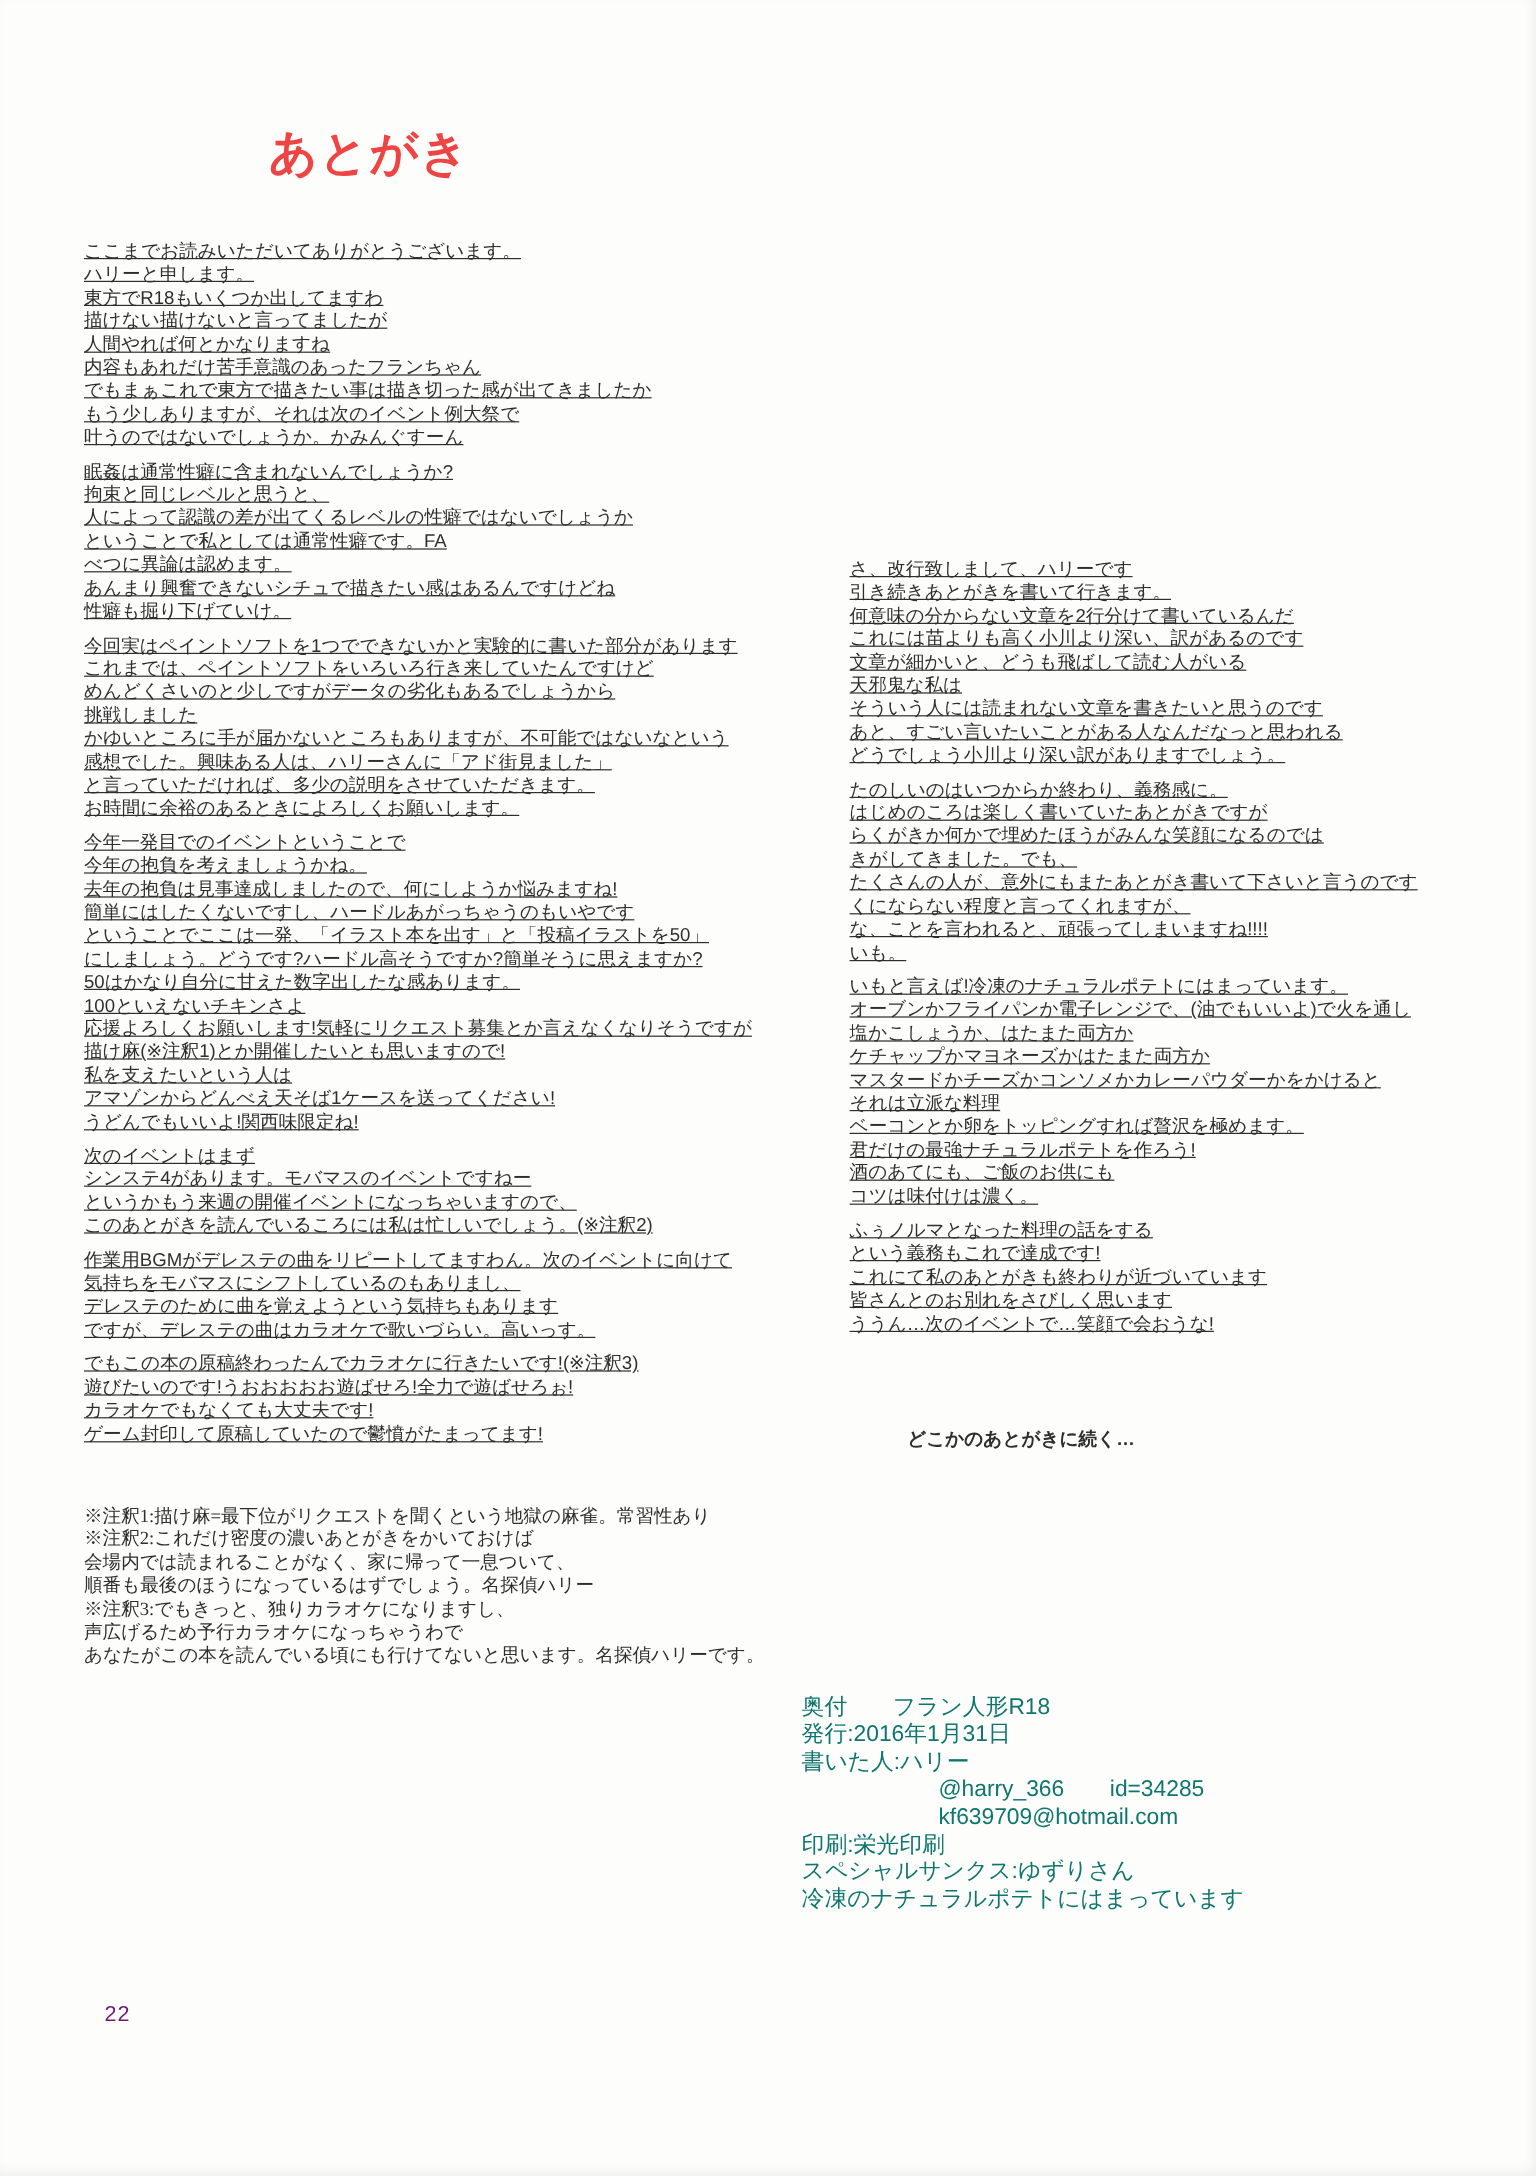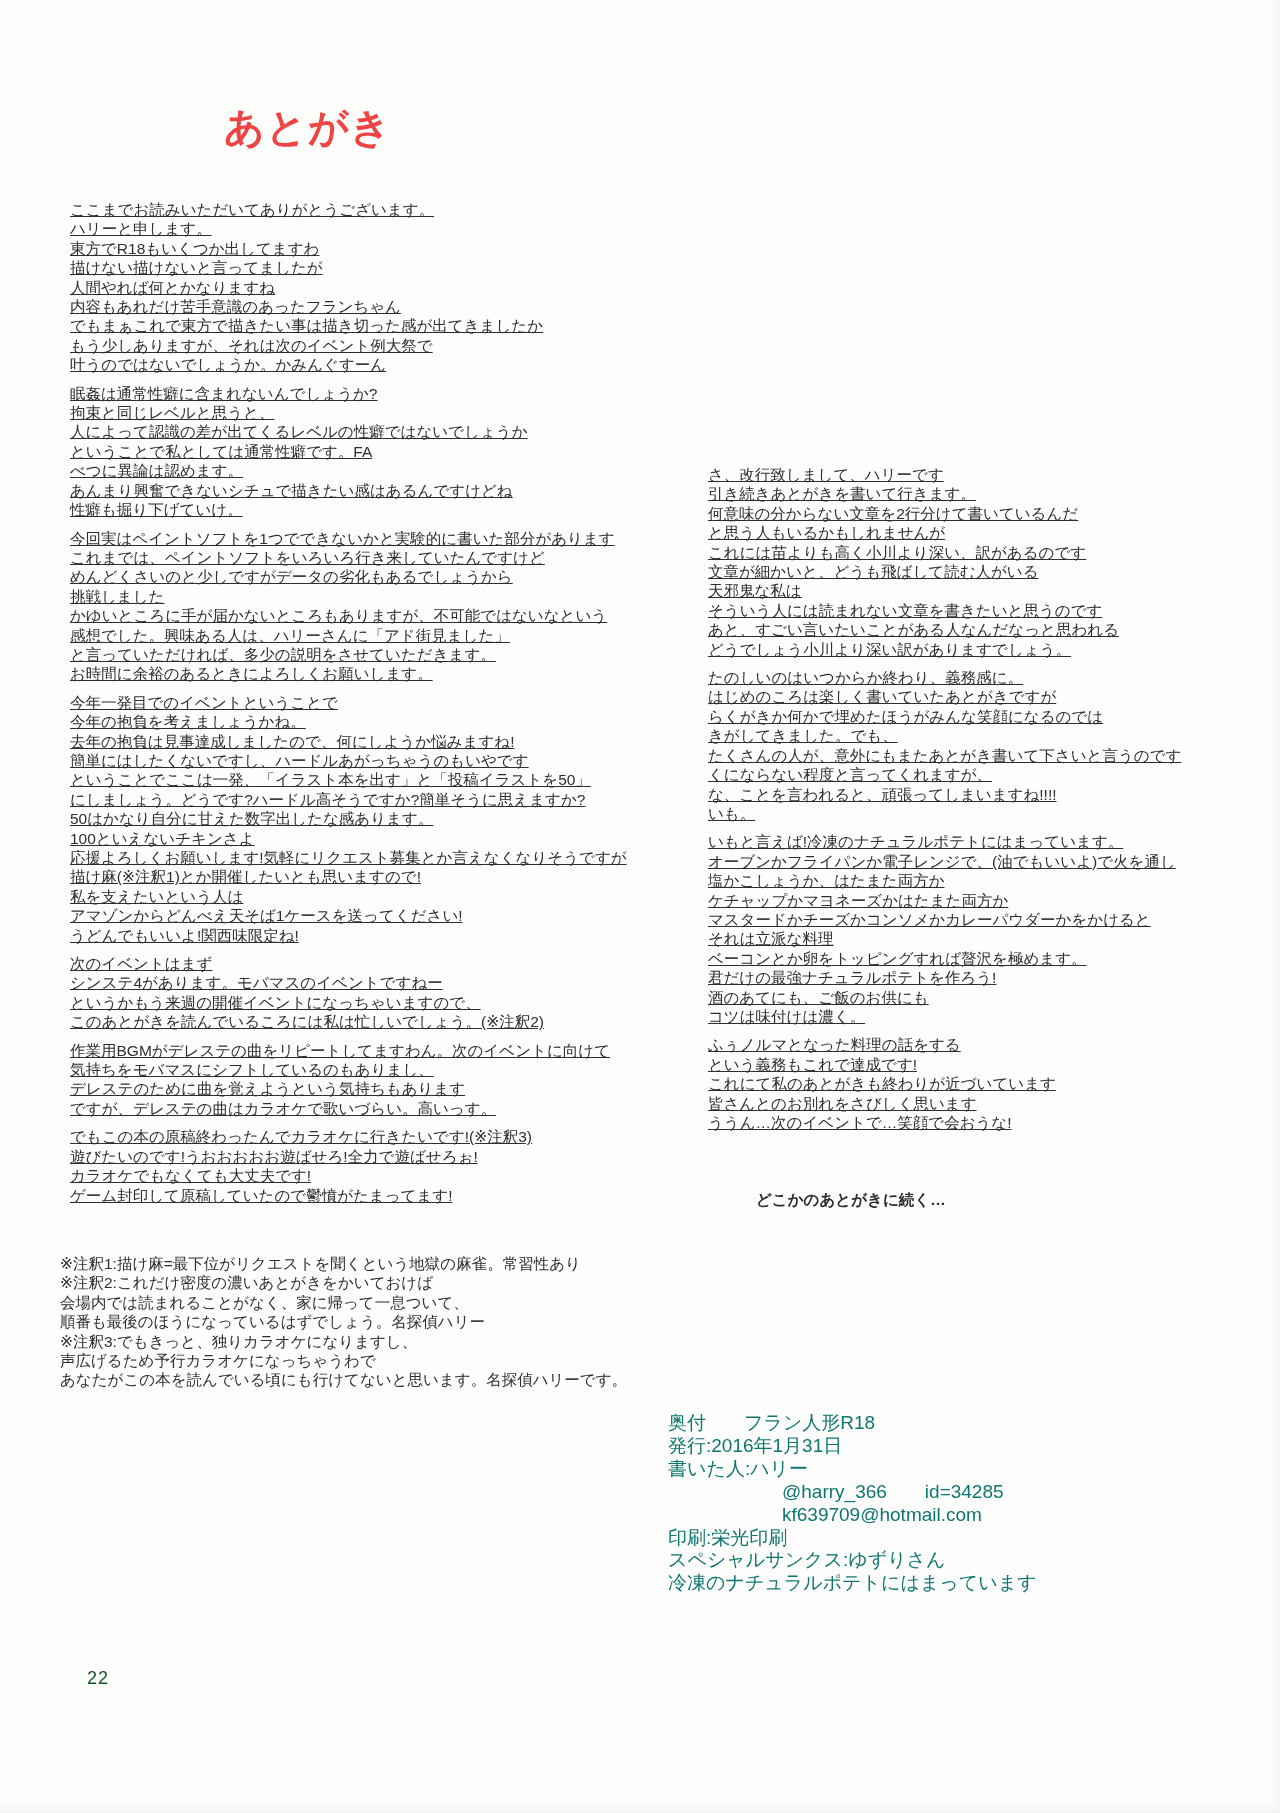--- a/index.html
+++ b/index.html
@@ -16,32 +16,32 @@
   .page-title{
     position:absolute;left:224px;top:100px;margin:0;
     font-family:"Liberation Serif","DejaVu Serif",serif;
     font-weight:600;font-size:40px;letter-spacing:1px;color:#ef4444;
   }
   .col{position:absolute;font-size:15.5px;line-height:19.4px;}
   .col .para{margin:0 0 9px 0;text-decoration:underline;}
   .line{white-space:pre;min-height:19.4px;}
   .left-col{left:70px;top:200px;width:572px;}
   .right-col{left:708px;top:465px;width:560px;}
-  .footnotes{left:60px;top:1254px;width:600px;}
+  .footnotes{left:70px;top:1254px;width:600px;font-family:Liberation Serif, serif;}
   .closing-line{
     position:absolute;left:756px;top:1190px;
     font-size:15.5px;line-height:19.4px;white-space:pre;font-weight:bold;
   }
   .colophon{
     position:absolute;left:668px;top:1412px;width:560px;
     font-size:19px;line-height:22.9px;color:#0f766e;
   }
   .page-number{
     position:absolute;left:87px;top:1668px;
-    font-size:18px;letter-spacing:1px;color:#14532d;
+    font-size:18px;letter-spacing:1px;color:#701a75;
   }
 </style>
 </head>
 <body>
 
 <h1 class="page-title">あとがき</h1>
 
 <div class="col left-col">
     <div class="para">
       <div class="line">ここまでお読みいただいてありがとうございます。</div>
@@ -106,21 +106,20 @@
       <div class="line">カラオケでもなくても大丈夫です!</div>
       <div class="line">ゲーム封印して原稿していたので鬱憤がたまってます!</div>
     </div>
   </div>
 
 <div class="col right-col">
     <div class="para">
       <div class="line">さ、改行致しまして、ハリーです</div>
       <div class="line">引き続きあとがきを書いて行きます。</div>
       <div class="line">何意味の分からない文章を2行分けて書いているんだ</div>
-      <div class="line">と思う人もいるかもしれませんが</div>
       <div class="line">これには苗よりも高く小川より深い、訳があるのです</div>
       <div class="line">文章が細かいと、どうも飛ばして読む人がいる</div>
       <div class="line">天邪鬼な私は</div>
       <div class="line">そういう人には読まれない文章を書きたいと思うのです</div>
       <div class="line">あと、すごい言いたいことがある人なんだなっと思われる</div>
       <div class="line">どうでしょう小川より深い訳がありますでしょう。</div>
     </div>
     <div class="para">
       <div class="line">たのしいのはいつからか終わり、義務感に。</div>
       <div class="line">はじめのころは楽しく書いていたあとがきですが</div>

